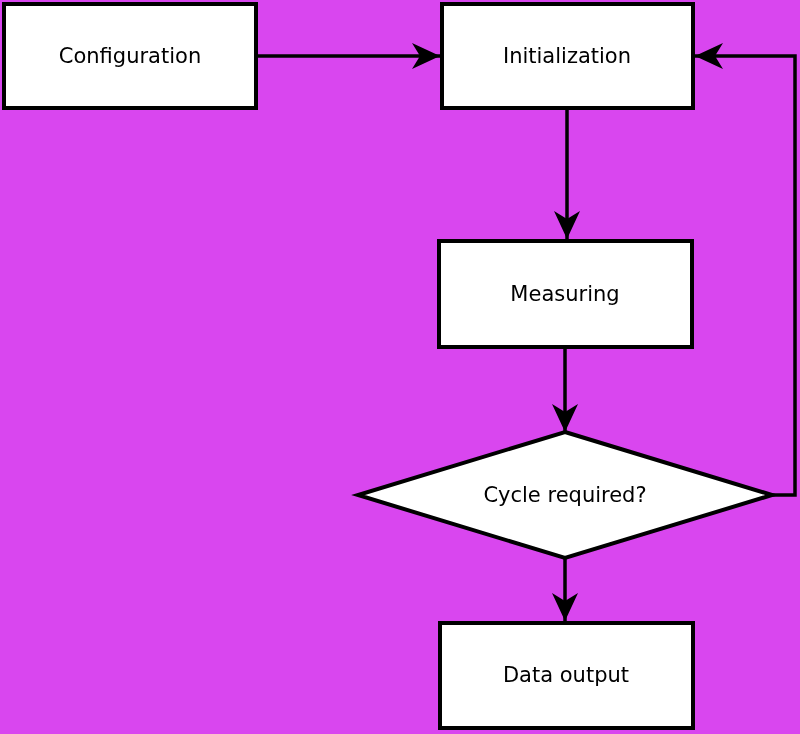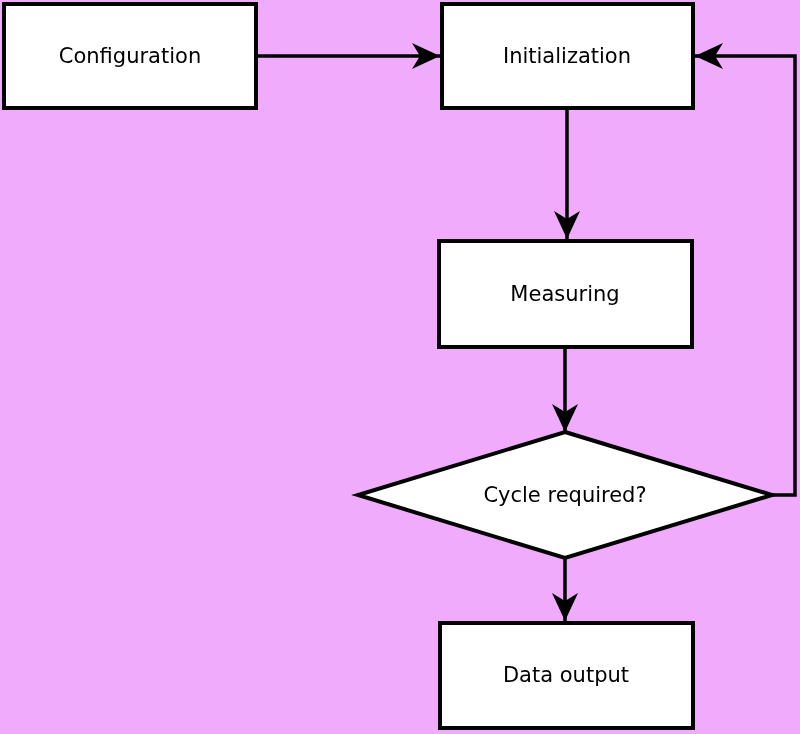--- a/index.html
+++ b/index.html
@@ -4,21 +4,21 @@
 <style>
   html, body {
     margin: 0;
     padding: 0;
     background: #ffffff;
   }
   .canvas {
     position: relative;
     width: 800px;
     height: 734px;
-    background: #f0abfc;
+    background: #d946ef;
     overflow: hidden;
   }
   svg text {
     font-family: "DejaVu Sans", "Liberation Sans", sans-serif;
     font-size: 21px;
     fill: #000000;
     text-anchor: middle;
   }
   .node-shape {
     fill: #ffffff;

